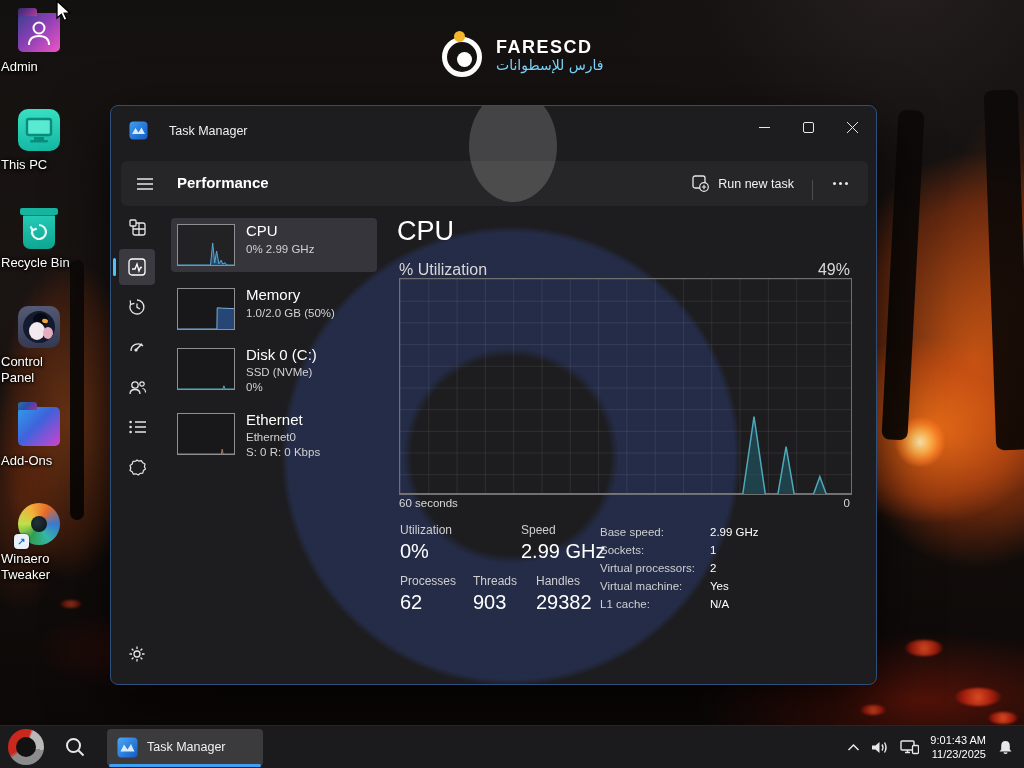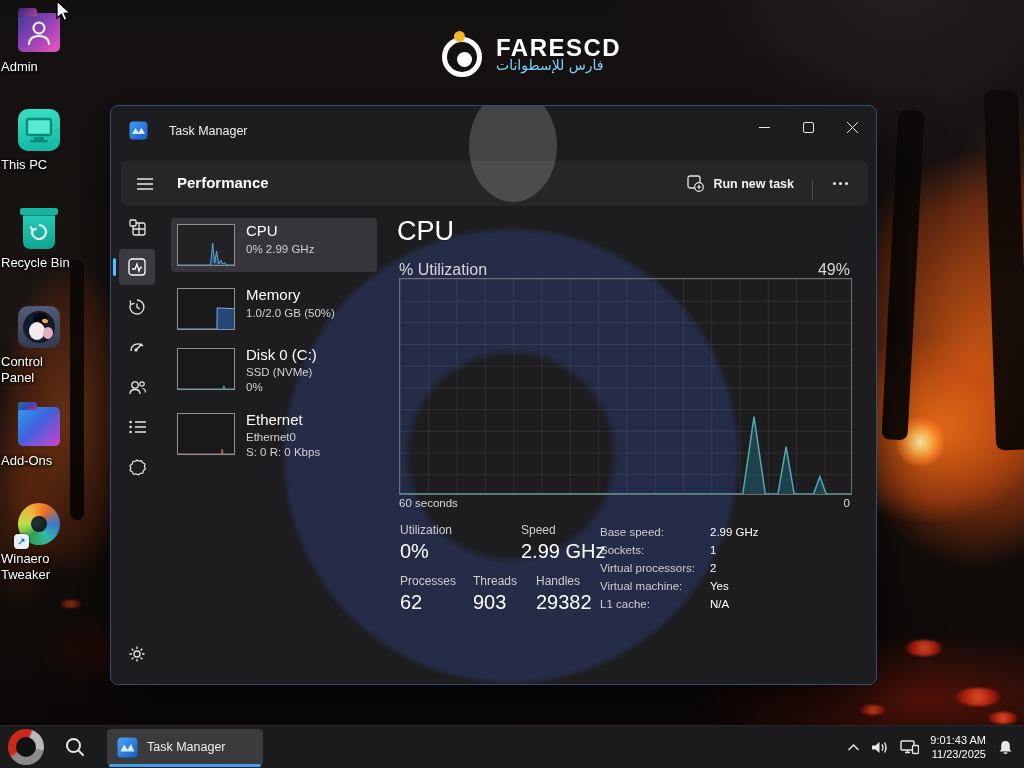--- a/index.html
+++ b/index.html
@@ -45,21 +45,21 @@
   }
   .winaero::after { content:""; position:absolute; inset:13px; border-radius:50%; background:radial-gradient(circle at 40% 40%,#20343a,#0d1418); }
   .sc-badge { position:absolute; left:-2px; bottom:-2px; width:15px; height:15px; border-radius:4px; background:#e9f2fa; display:flex; align-items:center; justify-content:center; font-size:10px; color:#1565c0; font-weight:bold; box-shadow:0 0 2px #000; }
 
   
   .brand { position:absolute; left:441px; top:31px; display:flex; align-items:center; gap:9px; }
   .brand-mark { position:relative; width:46px; height:48px; }
   .brand-ring { position:absolute; left:1px; top:6px; width:40px; height:40px; border:5px solid #fff; border-radius:50%; }
   .brand-core { position:absolute; left:16px; top:21px; width:15px; height:15px; border-radius:50%; background:#fff; }
   .brand-dot { position:absolute; left:13px; top:0; width:11px; height:11px; border-radius:50%; background:#f4b62d; }
-  .brand-title { font-size:24px; font-weight:bold; letter-spacing:1.5px; color:#fff; line-height:19px; }
+  .brand-title { font-size:18px; font-weight:bold; letter-spacing:1.5px; color:#fff; line-height:19px; }
   .brand-sub { font-size:14px; color:#7dd3fc; line-height:16px; font-family:"DejaVu Sans",sans-serif; }
 
   
   .cursor { position:absolute; left:55px; top:0; z-index:60; }
 
   
   .window { position:absolute; left:110px; top:105px; width:767px; height:580px; background:#1d1d1f;
     border:1px solid #2c4f7c; border-radius:8px; overflow:hidden;
     box-shadow:0 22px 60px rgba(0,0,0,.75); z-index:10; }
   .wm-ring { position:absolute; left:170px; top:120px; width:460px; height:460px; border-radius:50%; z-index:1; pointer-events:none;
@@ -69,21 +69,21 @@
 
   .titlebar { position:absolute; top:0; left:0; right:0; height:50px; }
   .tm-appicon { position:absolute; left:18px; top:15px; }
   .tb-title { position:absolute; left:58px; top:18px; font-size:12.5px; color:#f0f0f0; }
   .win-controls { position:absolute; right:2px; top:2px; display:flex; }
   .win-btn { width:44px; height:38px; display:flex; align-items:center; justify-content:center; color:#e8e8e8; cursor:pointer; }
 
   .cmdbar { position:absolute; left:10px; top:55px; width:747px; height:45px; background:rgba(255,255,255,.045); border-radius:6px; }
   .hamburger { position:absolute; left:8px; top:7px; width:32px; height:32px; display:flex; align-items:center; justify-content:center; border-radius:4px; cursor:pointer; }
   .page-title { position:absolute; left:56px; top:13px; font-size:15px; font-weight:bold; color:#fff; }
-  .cmd-right { position:absolute; right:6px; top:6px; height:33px; display:flex; align-items:flex-end;font-weight:bold; }
+  .cmd-right { position:absolute; right:6px; top:6px; height:33px; display:flex; align-items:flex-end; }
   .run-task { display:flex; align-items:center; gap:9px; padding:0 12px; height:33px; border-radius:4px; cursor:pointer; font-size:12.5px; color:#f2f2f2; }
   .cmd-div { width:1px; height:20px; background:rgba(255,255,255,.18); margin:0 6px; }
   .dots { display:flex; gap:3px; padding:0 14px; height:33px; align-items:center; cursor:pointer; }
   .dots i { width:3px; height:3px; border-radius:50%; background:#e8e8e8; }
 
   
   .nav { position:absolute; left:8px; top:103px; width:40px; }
   .nav-item { width:36px; height:36px; margin-bottom:4px; border-radius:4px; display:flex; align-items:center; justify-content:center; position:relative; cursor:pointer; color:#e6e6e6; }
   .nav-item.sel { background:#3a3a40; }
   .nav-item.sel::before { content:""; position:absolute; left:-6px; top:9px; width:3px; height:18px; border-radius:2px; background:#4cc2ff; }

